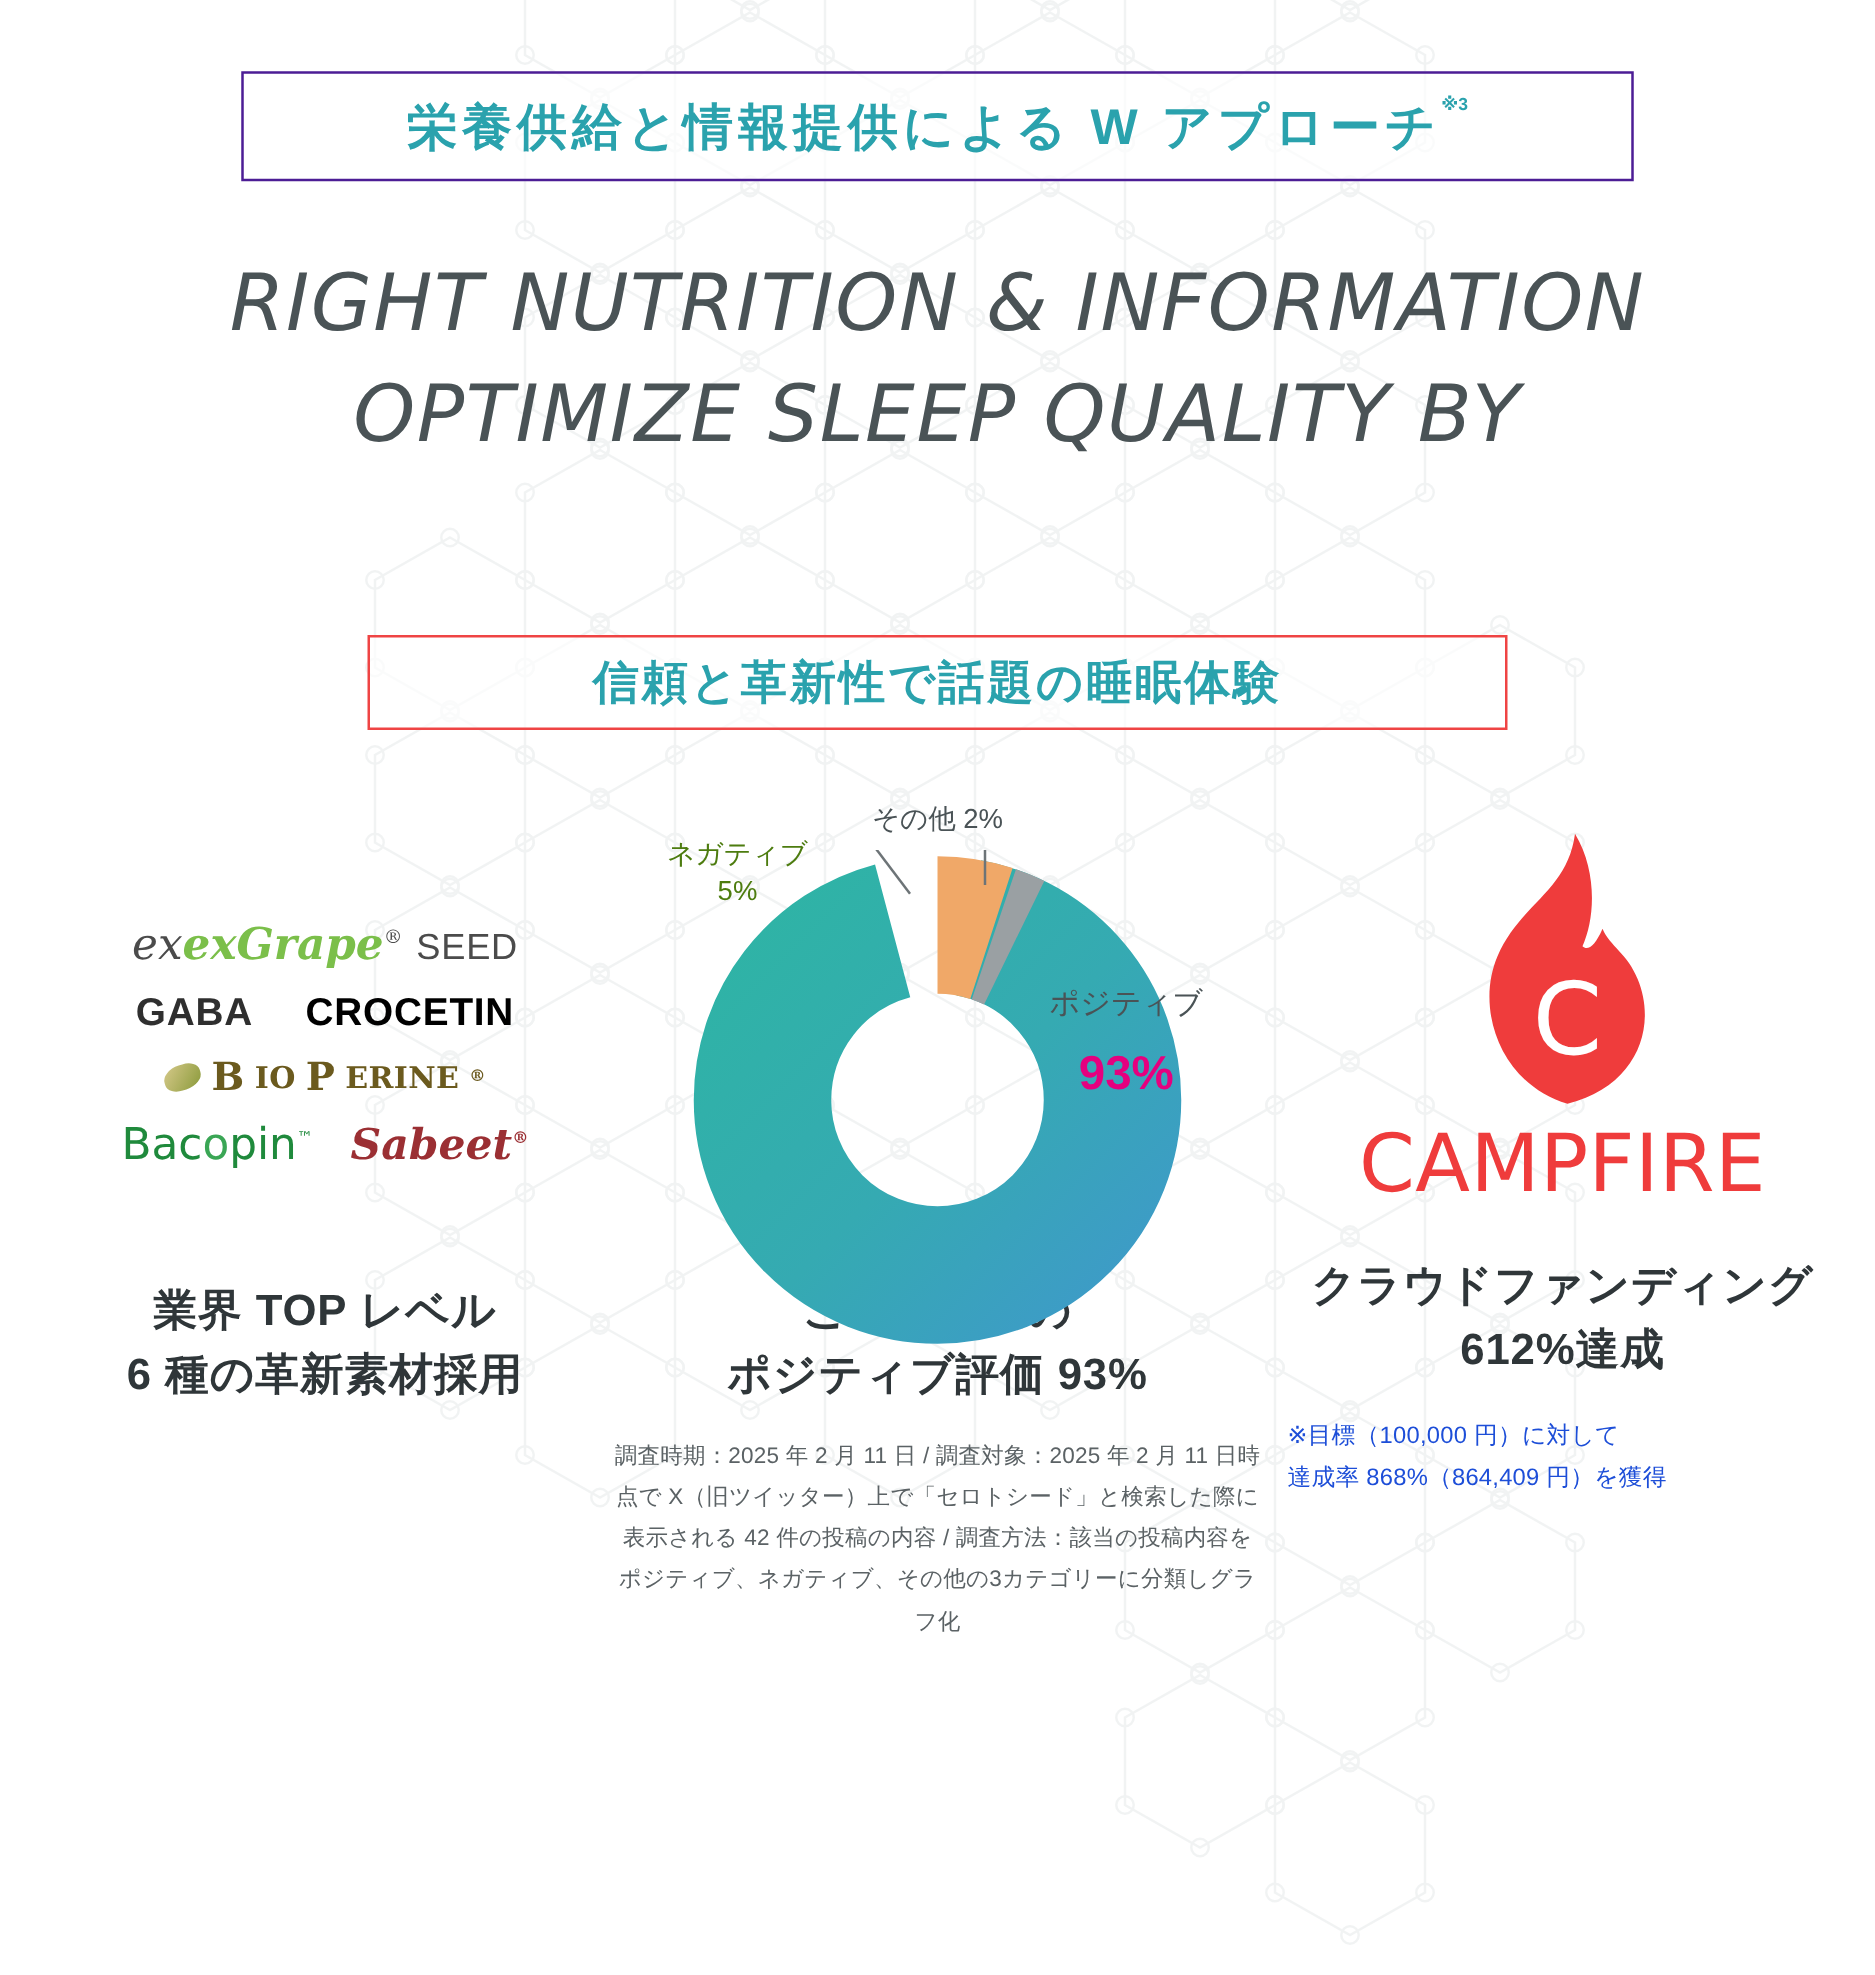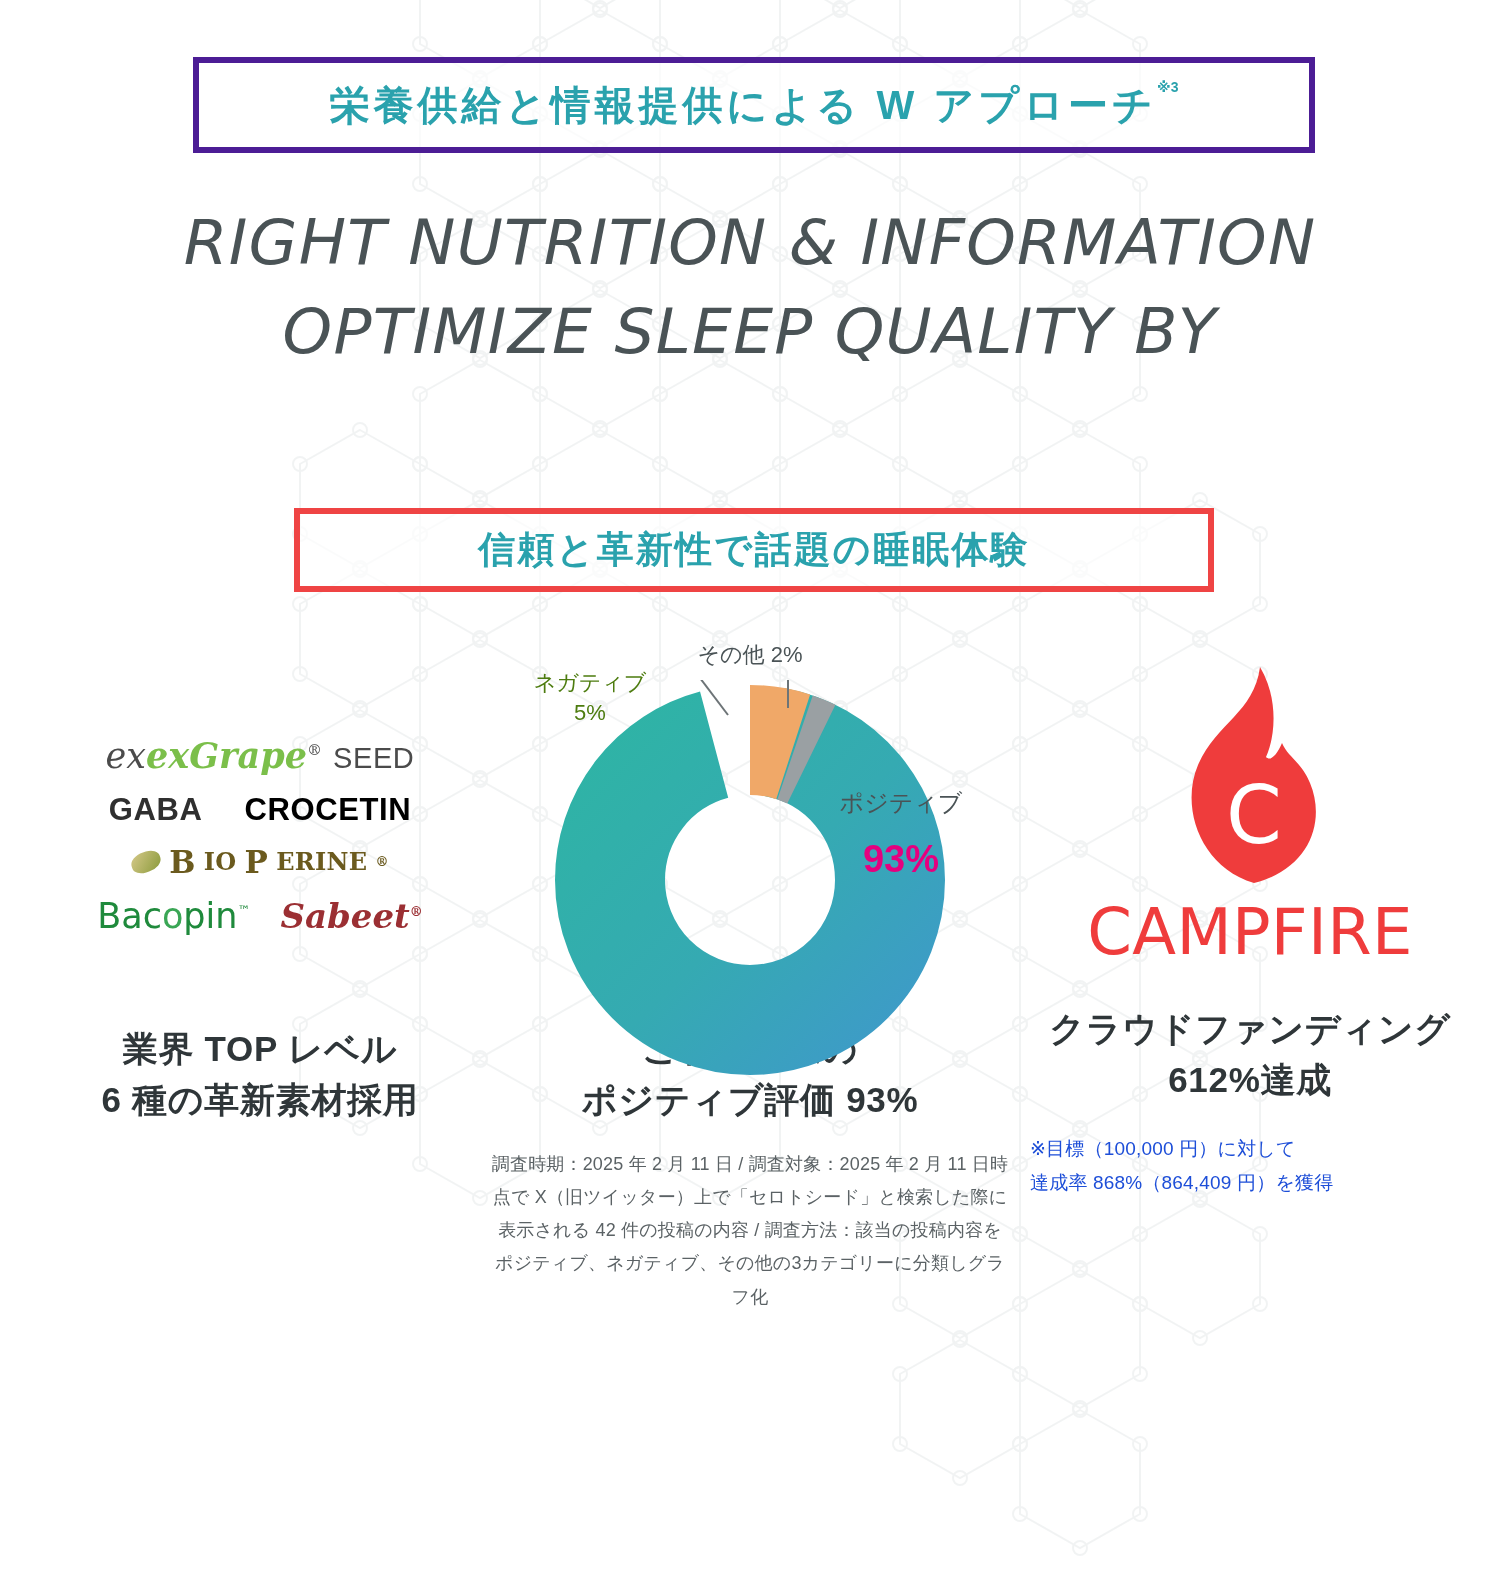--- a/index.html
+++ b/index.html
@@ -16,21 +16,21 @@
     position:absolute;inset:0;
     z-index:0;
     opacity:.55;
     pointer-events:none;
   }
   .content{position:relative;z-index:2;}
 
   
   .headline-box{
     position:absolute;left:193px;top:57px;width:1110px;height:84px;
-    border:6px solid #4c1d95;
+    border:2px solid #4c1d95;
     display:flex;align-items:center;justify-content:center;
     background:rgba(255,255,255,.65);
   }
   .headline-text{
     font-size:40px;font-weight:bold;color:#2aa2ad;letter-spacing:.10em;
     white-space:nowrap;
     position:relative;
   }
   .headline-text .sup{
     font-size:14px;vertical-align:super;letter-spacing:0;
@@ -46,21 +46,21 @@
     font-weight:300;
     font-size:63px;
     line-height:1.42;
     color:#4a5356;
     letter-spacing:.02em;
   }
 
   
   .sub-box{
     position:absolute;left:294px;top:508px;width:908px;height:72px;
-    border:6px solid #ef4444;
+    border:2px solid #ef4444;
     display:flex;align-items:center;justify-content:center;
     background:rgba(255,255,255,.65);
   }
   .sub-text{
     font-size:37px;font-weight:bold;color:#2aa2ad;letter-spacing:.06em;
     white-space:nowrap;
   }
 
   
   .cols{position:absolute;left:0;top:620px;width:1500px;}

